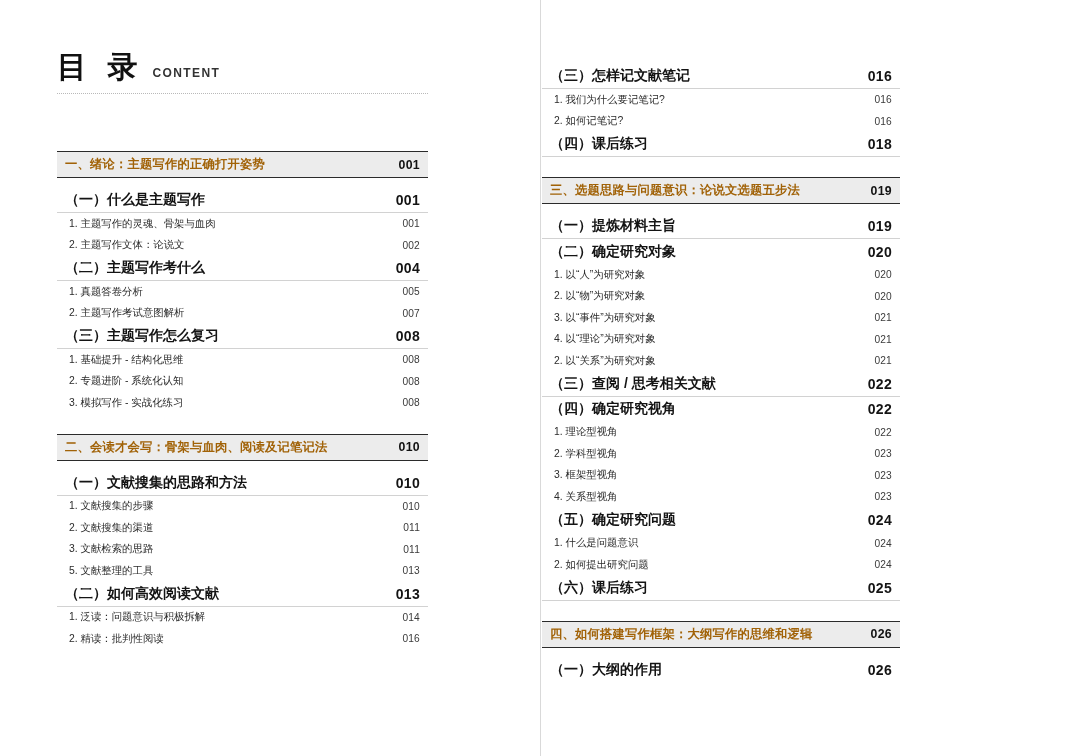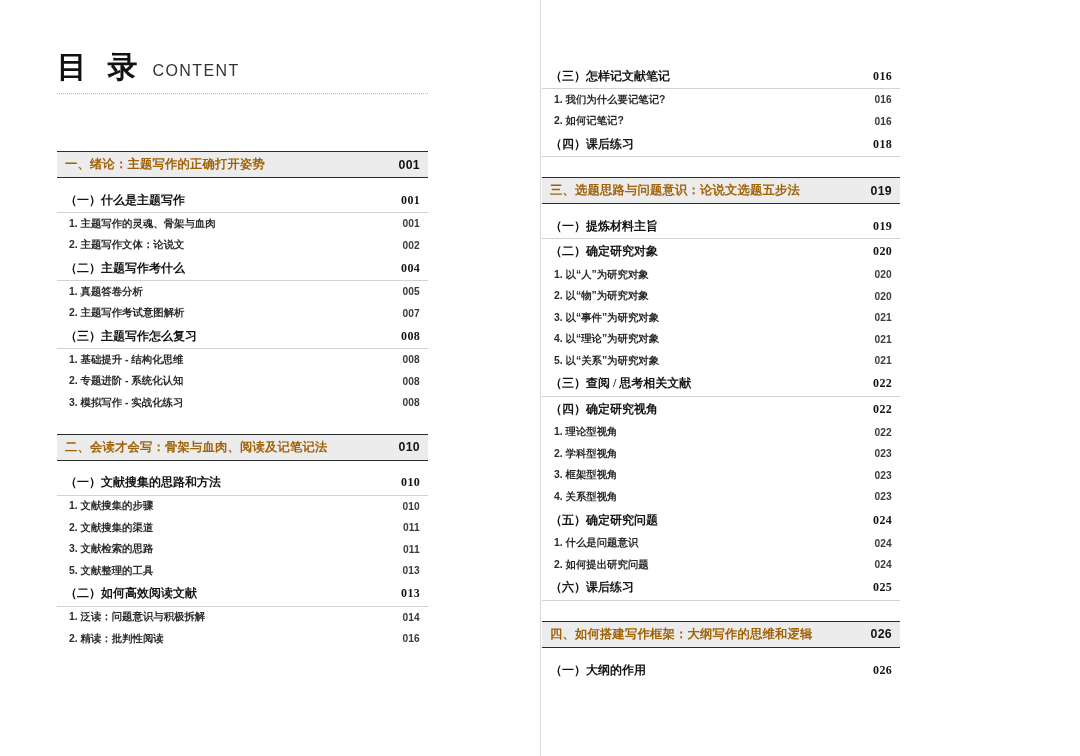--- a/index.html
+++ b/index.html
@@ -46,25 +46,25 @@
   }
   .toc-title {
     font-family: "DejaVu Sans", sans-serif;
     font-size: 30px;
     font-weight: 700;
     letter-spacing: 5px;
     line-height: 1;
     color: #111;
   }
   .toc-title-en {
-    font-size: 16px;
+    font-size: 12px;
     letter-spacing: 1.4px;
     color: #333;
     padding-bottom: 2px;
-    font-weight: 400;
+    font-weight: 700;
   }
   .title-rule {
     margin-top: 11px;
     height: 0;
     border-bottom: 1px dotted #b9b9b9;
     width: 371px;
   }
 
   
   .chapter {
@@ -91,39 +91,38 @@
     letter-spacing: 0.3px;
   }
 
   
   .section {
     display: flex;
     align-items: center;
     justify-content: space-between;
     padding: 0 8px;
     height: 25px;
-    font-size: 12px;
+    font-size: 14px;
     font-weight: 700;
     color: #141414;
-    font-family: Liberation Serif, serif;
   }
   .section.ruled {
     border-bottom: 1px solid #d2d2d2;
   }
   .section .sec-page { font-weight: 700; letter-spacing: 0.3px; }
 
   
   .entry {
     display: flex;
     align-items: center;
     justify-content: space-between;
     padding: 0 8px 0 12px;
     height: 21.5px;
     font-size: 10.4px;
-    font-weight: 700;
+    font-weight: 400;
     color: #2b2b2b;
     gap: 32px;
   }
   .entry .en-page {
     font-size: 10.2px;
     color: #3a3a3a;
     letter-spacing: 0.2px;
   }
   .spacer-12 { height: 12px; }
   .spacer-26 { height: 26px; }
@@ -278,21 +277,21 @@
           </div>
           <div class="entry">
             <span>3. 以“事件”为研究对象</span>
             <span class="en-page">021</span>
           </div>
           <div class="entry">
             <span>4. 以“理论”为研究对象</span>
             <span class="en-page">021</span>
           </div>
           <div class="entry">
-            <span>5. 以“关系”为研究对象</span>
+            <span>2. 以“关系”为研究对象</span>
             <span class="en-page">021</span>
           </div>
           <div class="section ruled">
             <span>（三）查阅 / 思考相关文献</span>
             <span class="sec-page">022</span>
           </div>
           <div class="section">
             <span>（四）确定研究视角</span>
             <span class="sec-page">022</span>
           </div>

